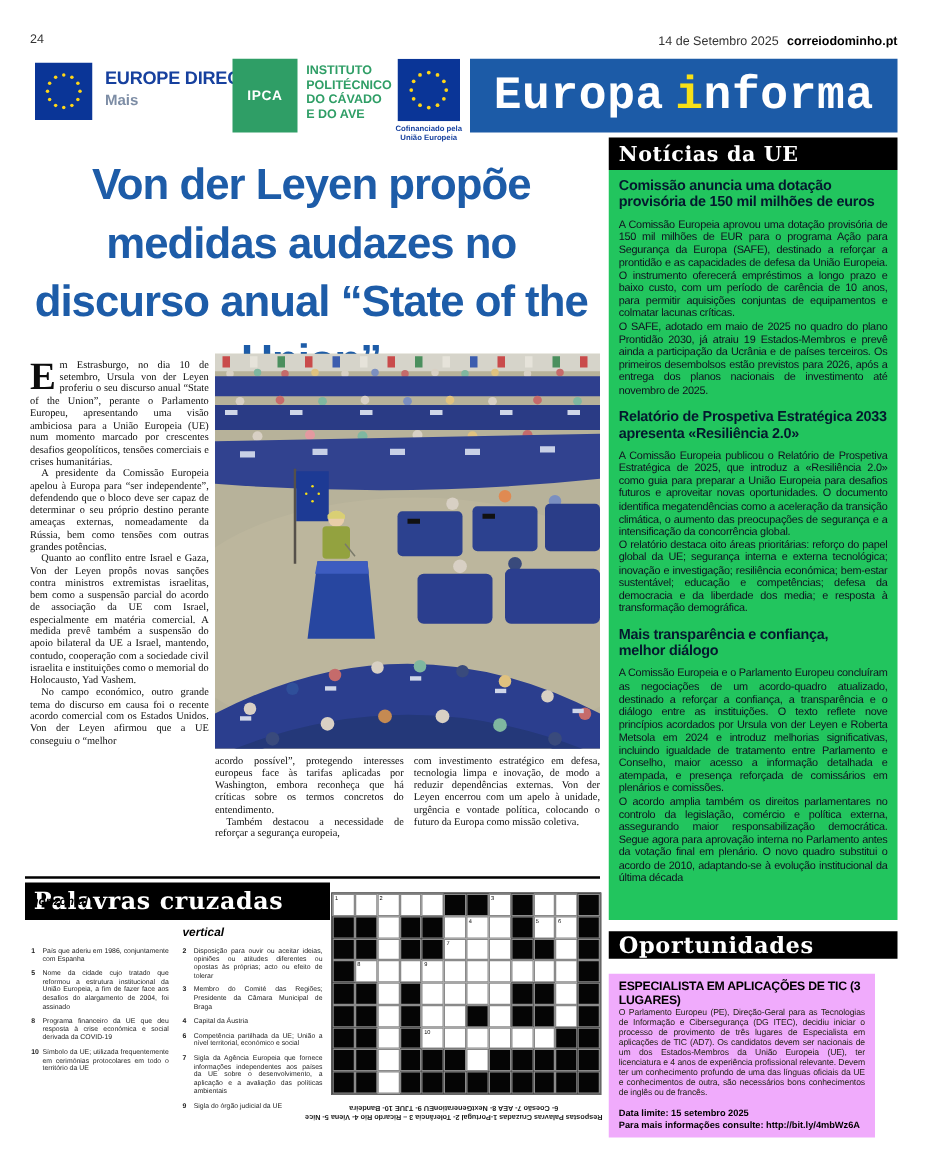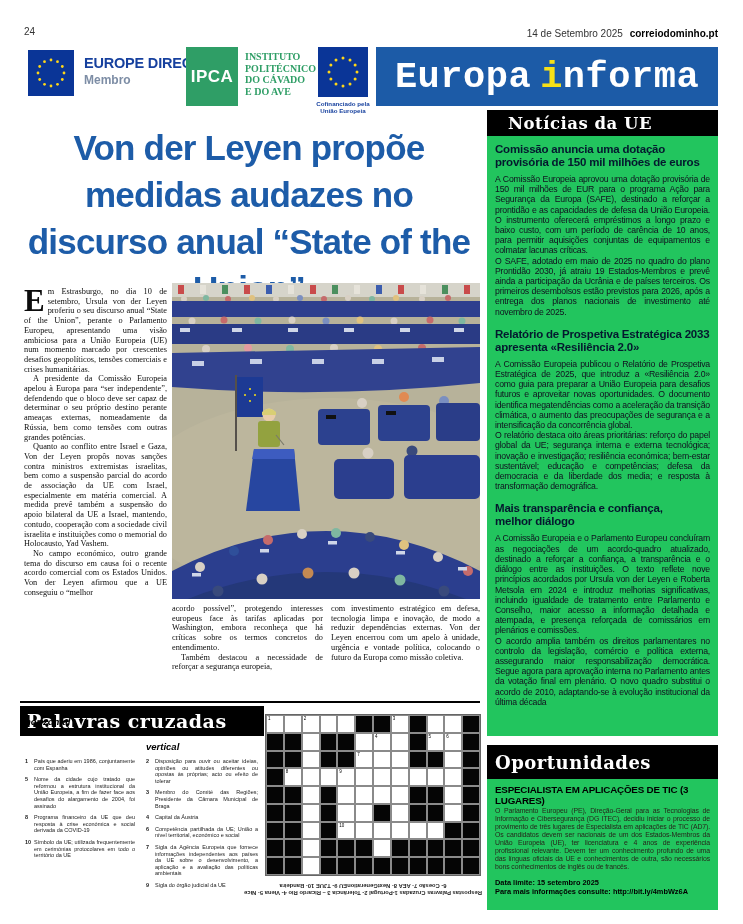--- a/index.html
+++ b/index.html
@@ -8,23 +8,23 @@
   .abs{position:absolute;}
 
   
   .meta{font-family:"Liberation Sans",sans-serif;font-size:10px;color:#333;}
   .meta-right{right:25px;top:28px;text-align:left;}
   .meta-right b{color:#000;}
   .ed-text{left:84px;top:55px;font-family:"Liberation Sans",sans-serif;line-height:17px;}
   .ed-line1{font-weight:700;font-size:14.5px;color:#16409e;letter-spacing:-0.2px;}
   .ed-line2{font-weight:700;font-size:12px;color:#7d8da5;}
   .ipca-box{left:186px;top:47px;width:52px;height:59px;background:#2f9e66;color:#fff;
-            font-family:"Liberation Sans",sans-serif;font-weight:700;font-size:17px;
+            font-family:"Liberation Sans",sans-serif;font-weight:700;font-size:11px;
             display:flex;align-items:center;justify-content:center;letter-spacing:0.5px;}
-  .ipca-name{left:245px;top:51px;font-family:Liberation Serif, serif;font-weight:700;
+  .ipca-name{left:245px;top:51px;font-family:Liberation Sans, sans-serif;font-weight:700;
              font-size:10px;line-height:11.5px;color:#2f9e66;white-space:pre-line;}
   .cofin{left:314px;top:100px;width:58px;text-align:center;font-family:"Liberation Sans",sans-serif;
          font-weight:700;font-size:6.2px;line-height:7px;color:#16409e;white-space:pre-line;}
   .banner{left:376px;top:47px;width:342px;height:59px;background:#1c5ba7;display:flex;
           align-items:center;justify-content:center;font-family:Liberation Mono, monospace;
           font-weight:700;font-size:37px;color:#fff;letter-spacing:0.5px;}
   .banner .sp{margin-right:9px;}
   .banner .accent{color:#f7e017;}
 
   
@@ -67,32 +67,32 @@
   .xw-cell.b{background:#050505;}
   .xw-cell.w{background:#fff;}
   .xw-num{position:absolute;top:0;left:1px;font:4.5px "Liberation Sans",sans-serif;color:#000;}
   .xw-solutions{left:243px;top:882px;width:240px;transform:rotate(180deg);
                 font-family:"Liberation Sans",sans-serif;font-weight:700;font-size:5.8px;
                 line-height:7px;color:#1a1a1a;text-align:center;}
 
   
   .news-header{left:487px;top:110px;width:231px;height:26px;background:#000;color:#fff;
                font-family:"DejaVu Serif",serif;font-weight:700;font-size:16.5px;
-               display:flex;align-items:center;padding-left:21px;box-sizing:border-box;letter-spacing:0.5px;}
+               display:flex;align-items:center;padding-left:8px;box-sizing:border-box;letter-spacing:0.5px;}
   .news-panel{left:487px;top:136px;width:231px;height:600px;background:#22c55e;
               padding:7px 8px;box-sizing:border-box;}
   .news-title{margin:11px 0 5px 0;font-family:"Liberation Sans",sans-serif;font-weight:700;
               font-size:11.5px;line-height:13px;color:#04182e;white-space:pre-line;letter-spacing:-0.2px;}
   .news-article:first-child .news-title{margin-top:0;}
   .news-p{margin:0;font-family:"Liberation Sans",sans-serif;font-size:8.7px;line-height:10.2px;
           color:#10101e;text-align:justify;letter-spacing:-0.2px;}
-  .opp-header{left:487px;top:745px;width:231px;height:34px;background:#000;color:#fff;
+  .opp-header{left:487px;top:745px;width:231px;height:22px;background:#000;color:#fff;
               font-family:"DejaVu Serif",serif;font-weight:700;font-size:18px;
               display:flex;align-items:center;padding-left:8px;box-sizing:border-box;letter-spacing:0.5px;}
-  .opp-panel{left:487px;top:779px;width:231px;height:131px;background:#22c55e;
+  .opp-panel{left:487px;top:779px;width:213px;height:131px;background:#f0abfc;
              padding:5px 8px;box-sizing:border-box;}
   .opp-title{margin:0 0 1px 0;font-family:"Liberation Sans",sans-serif;font-weight:700;
              font-size:9.8px;color:#000;letter-spacing:-0.2px;}
   .opp-p{margin:0 0 7px 0;font-family:"Liberation Sans",sans-serif;font-size:6.9px;
          line-height:8px;color:#26261a;text-align:justify;letter-spacing:-0.1px;}
   .opp-info{margin:0;font-family:"Liberation Sans",sans-serif;font-weight:700;font-size:7.4px;
             line-height:9px;color:#000;}
 </style>
 </head>
 <body>
@@ -115,21 +115,21 @@
     <circle cx="10" cy="23" r="1.4"></circle>
       <circle cx="11.7" cy="16.5" r="1.4"></circle>
       <circle cx="16.5" cy="11.7" r="1.4"></circle>
     <circle cx="23" cy="10" r="1.4"></circle>
       <circle cx="29.5" cy="11.7" r="1.4"></circle>
       <circle cx="34.3" cy="16.5" r="1.4"></circle>
   </g>
 </svg>
 <div class="abs ed-text">
   <div class="ed-line1">EUROPE DIRECT</div>
-  <div class="ed-line2">Membro</div>
+  <div class="ed-line2">Mais</div>
 </div>
 <div class="abs ipca-box">
   <span>IPCA</span>
 </div>
 <div class="abs ipca-name">INSTITUTO
 POLITÉCNICO
 DO CÁVADO
 E DO AVE</div>
 <svg class="abs" style="left:318px;top:47px;" width="50" height="50">
   <rect width="50" height="50" fill="#0a3597"></rect>

